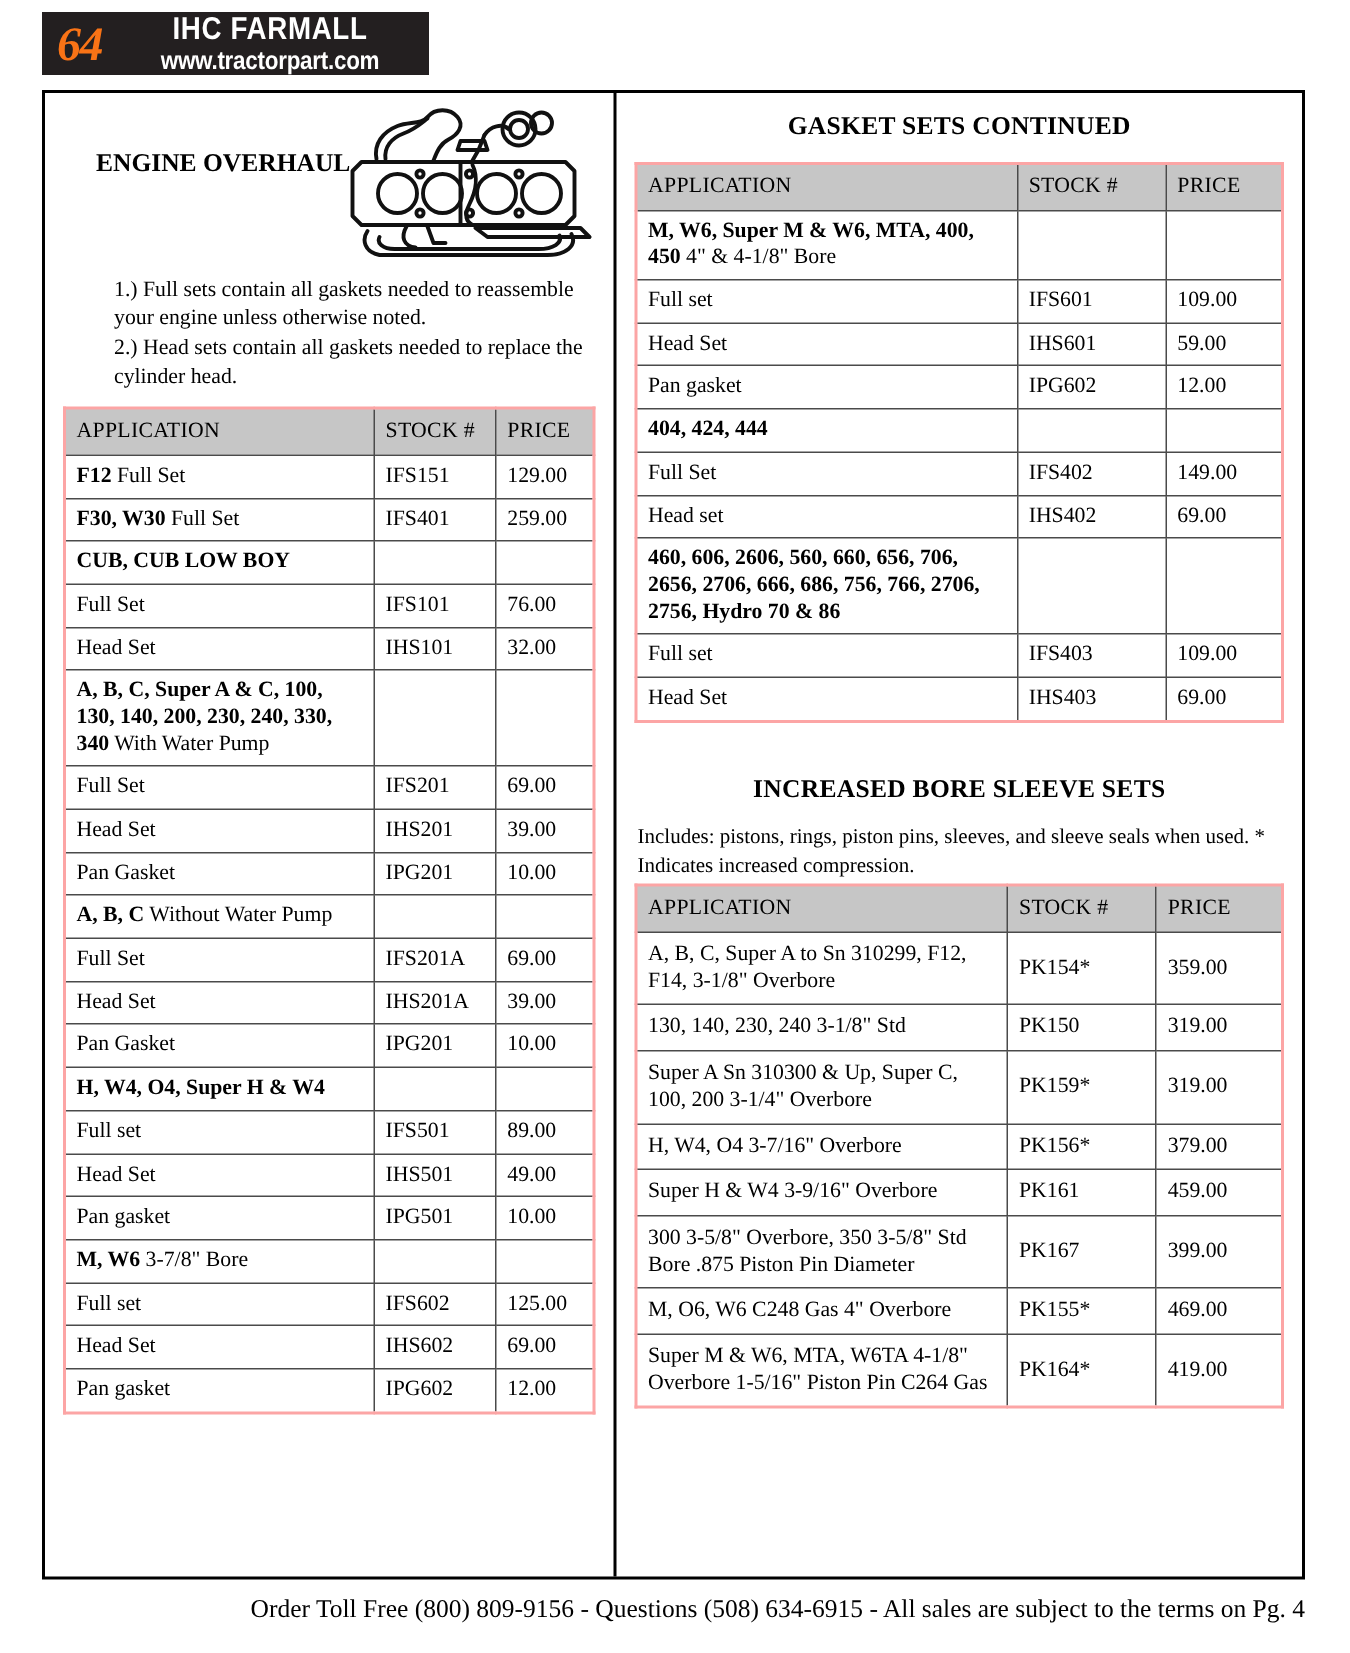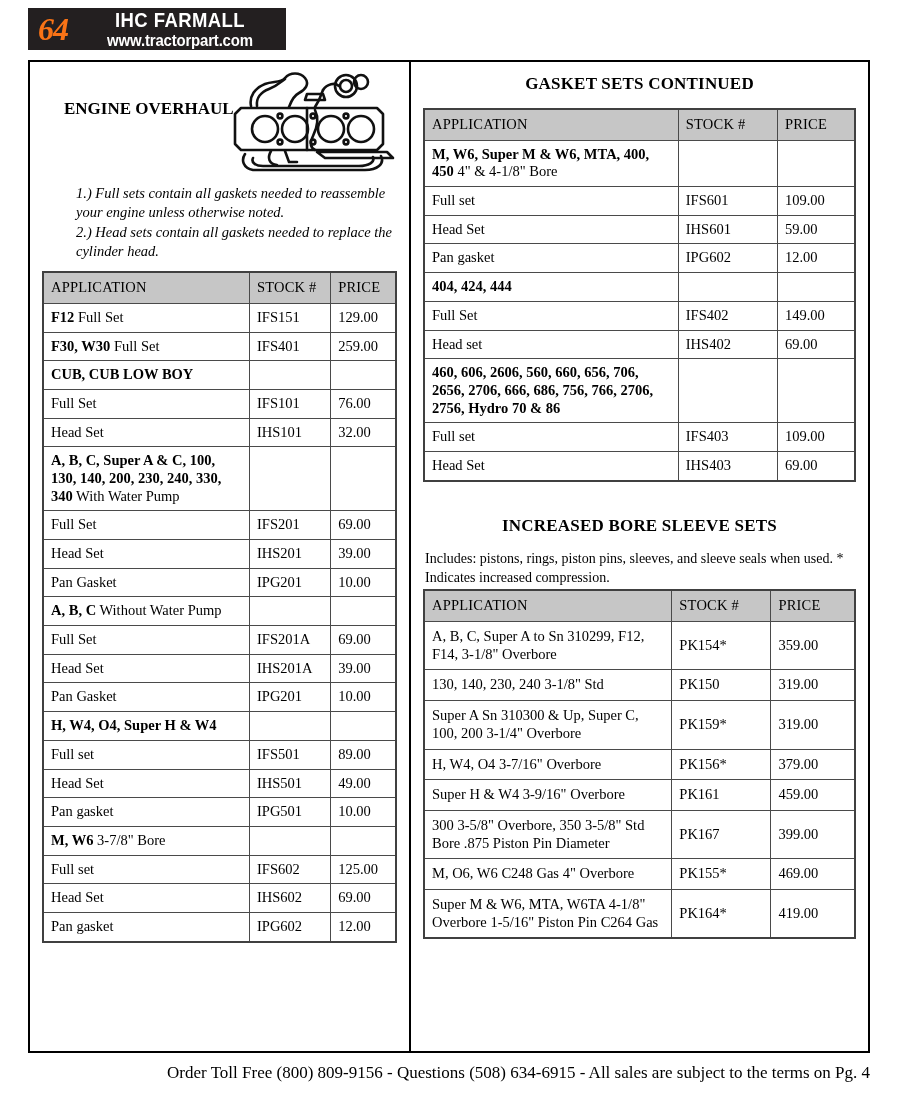--- a/index.html
+++ b/index.html
@@ -123,21 +123,20 @@
     top: -2px;
     width: 172px;
     height: 112px;
   }
   .gasket-art svg { display: block; width: 100%; height: 100%; }
 
   .notes-block {
     font-size: 14.5px;
     line-height: 1.33;
     padding: 8px 2px 10px 34px;
-    font-style: italic;
   }
   .notes-block p { margin: 0; }
 
   
   .section-heading-center {
     text-align: center;
     font-size: 17px;
     font-weight: 700;
     letter-spacing: 0.2px;
     margin: 6px 0 14px 0;
@@ -147,21 +146,21 @@
     font-size: 14px;
     line-height: 1.35;
     margin: 0 0 2px 2px;
   }
 
   
   table.parts {
     border-collapse: collapse;
     width: 100%;
     table-layout: fixed;
-    border: 2px solid #404040;
+    border: 2px solid #fca5a5;
   }
   table.parts th,
   table.parts td {
     border: 1px solid #4a4a4a;
     padding: 5px 7px;
     font-size: 14.5px;
     line-height: 1.22;
     vertical-align: middle;
     text-align: left;
     word-wrap: break-word;

